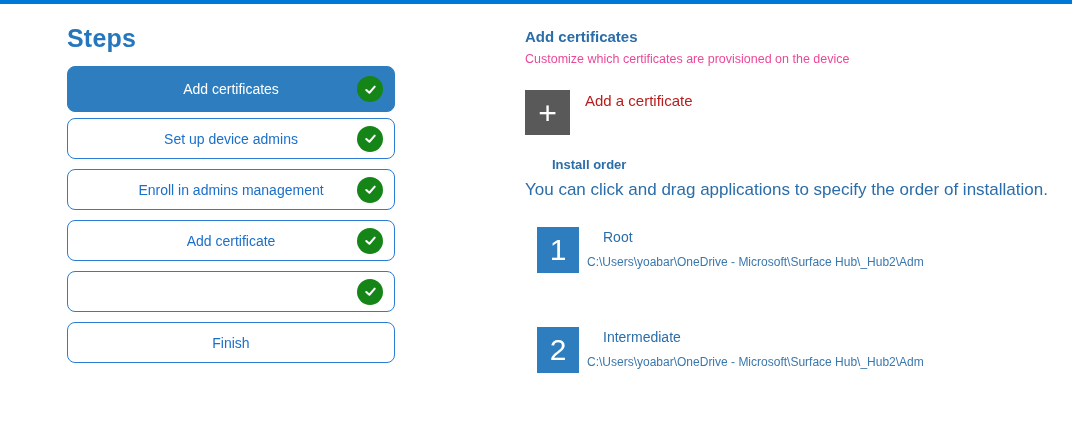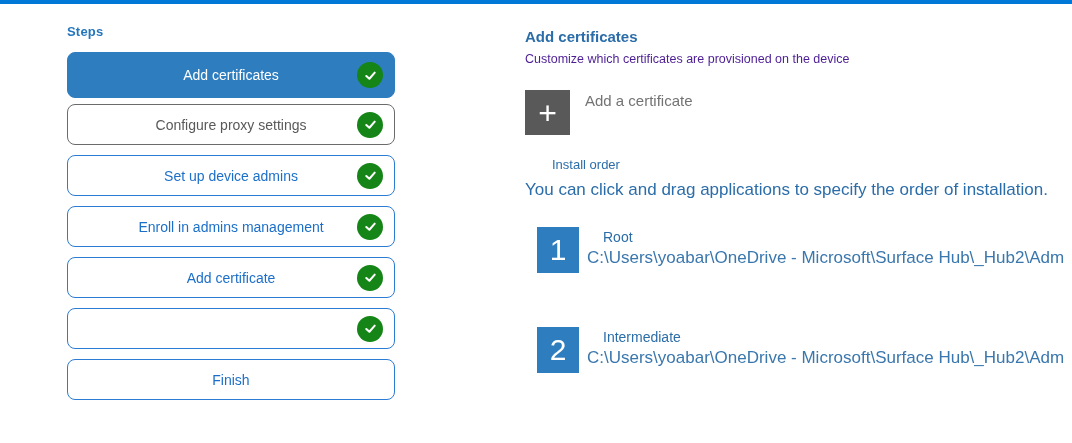--- a/index.html
+++ b/index.html
@@ -7,21 +7,21 @@
   body {
     font-family: "Liberation Sans", "DejaVu Sans", sans-serif;
     width: 1072px; height: 443px;
     position: relative; overflow: hidden;
     -webkit-font-smoothing: antialiased;
   }
   .top-accent { position: absolute; top: 0; left: 0; width: 1072px; height: 4px; background: #0078d7; }
 
   
   .steps-panel { position: absolute; left: 67px; top: 24px; width: 328px; }
-  .steps-title { font-size: 13px; font-weight: bold; color: #2577bd; margin-bottom: 13px; letter-spacing: 0.2px; }
+  .steps-title { font-size: 25px; font-weight: bold; color: #2577bd; margin-bottom: 13px; letter-spacing: 0.2px; }
   .step-btn {
     position: relative; width: 328px; height: 41px;
     border: 1.5px solid #2b7cd3; border-radius: 8px;
     background: #ffffff; color: #1а6fc9;
     display: flex; align-items: center; justify-content: center;
     font-size: 14px; color: #1b6fc9; margin-bottom: 10px; cursor: pointer;
   }
   .step-btn.selected {
     height: 46px; margin-bottom: 6px;
     background: #2e7dbf; border-color: #2e7dbf; color: #ffffff;
@@ -30,71 +30,63 @@
   .check-badge {
     position: absolute; right: 11px; top: 50%; transform: translateY(-50%);
     width: 26px; height: 26px; border-radius: 50%;
     background: #148516; display: flex; align-items: center; justify-content: center;
   }
   .check-badge svg { width: 15px; height: 15px; display: block; }
 
   
   .content { position: absolute; left: 525px; top: 0; width: 547px; height: 443px; }
   .content-heading { position: absolute; left: 0; top: 28px; font-size: 15px; font-weight: bold; color: #2b6da9; }
-  .content-desc { position: absolute; left: 0; top: 52px; font-size: 12.5px; color: #4c1d95; }
+  .content-desc { position: absolute; left: 0; top: 52px; font-size: 12.5px; color: #ec4899; }
 
   .add-cert-btn {
     position: absolute; left: 0; top: 90px; width: 45px; height: 45px;
     background: #595959; color: #ffffff; border: none; cursor: pointer;
     font-size: 32px; font-weight: 300; line-height: 40px; text-align: center;
     font-family: "Liberation Sans", sans-serif;
   }
-  .add-cert-label { position: absolute; left: 60px; top: 92px; font-size: 15px; color: #737373; cursor: pointer; }
+  .add-cert-label { position: absolute; left: 60px; top: 92px; font-size: 15px; color: #b91c1c; cursor: pointer; }
 
-  .install-heading { position: absolute; left: 0; top: 157px; font-size: 13px; font-weight: normal; color: #2b6da9; padding-left: 27px; }
+  .install-heading { position: absolute; left: 0; top: 157px; font-size: 13px; font-weight: bold; color: #2b6da9; padding-left: 27px; }
   .install-desc { position: absolute; left: 0; top: 180px; font-size: 17px; color: #2b6da9; }
 
   .order-item { position: absolute; left: 12px; display: flex; cursor: grab; }
   .order-item.item-0 { top: 227px; }
   .order-item.item-1 { top: 327px; }
   .order-num {
     width: 42px; height: 46px; background: #2e7dbf; color: #ffffff;
     font-size: 30px; font-weight: 300;
     display: flex; align-items: center; justify-content: center;
     flex: 0 0 42px;
   }
   .order-text { margin-left: 8px; padding-top: 2px; }
   .order-name { font-size: 14px; color: #2b6da9; margin-left: 16px; }
-  .order-path { font-size: 17px; color: #3a77ad; margin-top: 3px; white-space: nowrap; }
+  .order-path { font-size: 12px; color: #3a77ad; margin-top: 10px; white-space: nowrap; }
 </style>
 </head>
 <body>
 
 <div class="top-accent"></div>
 
 <div class="steps-panel">
   <div class="steps-title">Steps</div>
 
   <div class="step-btn selected">
     <span>Add certificates</span>
     <span class="check-badge">
       <svg viewBox="0 0 16 16">
           <path d="M3.5 8.5 L6.8 11.5 L12.5 5" stroke="#ffffff" stroke-width="2.2" fill="none" stroke-linecap="round" stroke-linejoin="round"></path>
         </svg>
     </span>
   </div>
 
-  <div class="step-btn muted">
-    <span>Configure proxy settings</span>
-    <span class="check-badge">
-      <svg viewBox="0 0 16 16">
-          <path d="M3.5 8.5 L6.8 11.5 L12.5 5" stroke="#ffffff" stroke-width="2.2" fill="none" stroke-linecap="round" stroke-linejoin="round"></path>
-        </svg>
-    </span>
-  </div>
 
   <div class="step-btn">
     <span>Set up device admins</span>
     <span class="check-badge">
       <svg viewBox="0 0 16 16">
           <path d="M3.5 8.5 L6.8 11.5 L12.5 5" stroke="#ffffff" stroke-width="2.2" fill="none" stroke-linecap="round" stroke-linejoin="round"></path>
         </svg>
     </span>
   </div>
 

